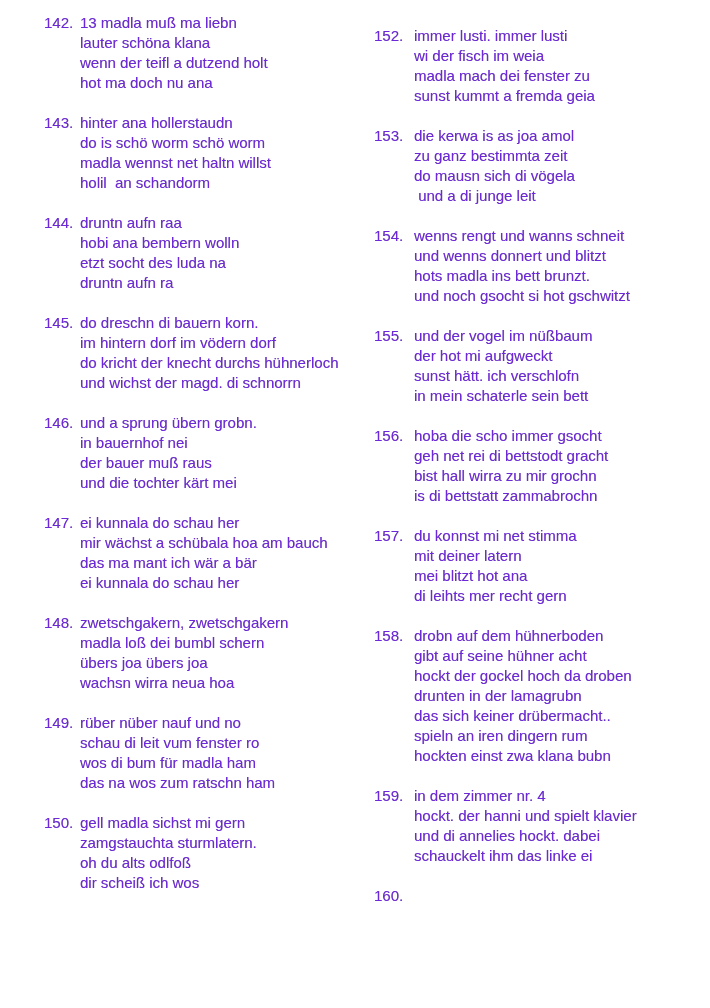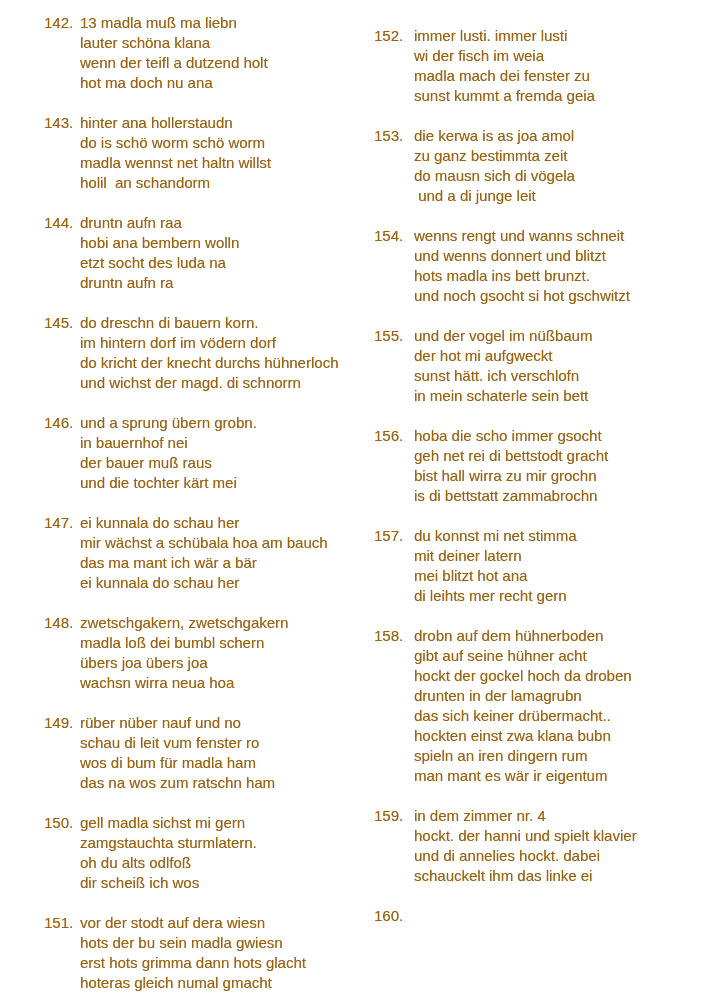--- a/index.html
+++ b/index.html
@@ -9,21 +9,21 @@
   }
   .page {
     position: relative;
     width: 710px;
     height: 1008px;
     background: #ffffff;
     overflow: hidden;
     font-family: "Liberation Sans", "DejaVu Sans", sans-serif;
     font-size: 15px;
     line-height: 20px;
-    color: #a16207;
+    color: #6d28d9;
     -webkit-font-smoothing: antialiased;
   }
   .column {
     position: absolute;
     top: 0;
   }
   .column.col-left  { left: 44px;  top: 13px; width: 340px; }
   .column.col-right { left: 374px; top: 26px; width: 305px; }
 
   .verse {
@@ -127,29 +127,20 @@
       </div>
       <div class="verse">
         <span class="verse-number">150.</span>
         <div class="verse-lines">
           <div class="verse-line">gell madla sichst mi gern</div>
           <div class="verse-line">zamgstauchta sturmlatern.</div>
           <div class="verse-line">oh du alts odlfoß</div>
           <div class="verse-line">dir scheiß ich wos</div>
         </div>
       </div>
-      <div class="verse">
-        <span class="verse-number">151.</span>
-        <div class="verse-lines">
-          <div class="verse-line">vor der stodt auf dera wiesn</div>
-          <div class="verse-line">hots der bu sein madla gwiesn</div>
-          <div class="verse-line">erst hots grimma dann hots glacht</div>
-          <div class="verse-line">hoteras gleich numal gmacht</div>
-        </div>
-      </div>
     </div>
   <div class="column col-right">
       <div class="verse">
         <span class="verse-number">152.</span>
         <div class="verse-lines">
           <div class="verse-line">immer lusti. immer lusti</div>
           <div class="verse-line">wi der fisch im weia</div>
           <div class="verse-line">madla mach dei fenster zu</div>
           <div class="verse-line">sunst kummt a fremda geia</div>
         </div>
@@ -200,23 +191,22 @@
         </div>
       </div>
       <div class="verse">
         <span class="verse-number">158.</span>
         <div class="verse-lines">
           <div class="verse-line">drobn auf dem hühnerboden</div>
           <div class="verse-line">gibt auf seine hühner acht</div>
           <div class="verse-line">hockt der gockel hoch da droben</div>
           <div class="verse-line">drunten in der lamagrubn</div>
           <div class="verse-line">das sich keiner drübermacht..</div>
+          <div class="verse-line">spieln an iren dingern rum</div>
           <div class="verse-line">hockten einst zwa klana bubn</div>
-          <div class="verse-line">spieln an iren dingern rum</div>
-          <div class="verse-line">man mant es wär ir eigentum</div>
         </div>
       </div>
       <div class="verse">
         <span class="verse-number">159.</span>
         <div class="verse-lines">
           <div class="verse-line">in dem zimmer nr. 4</div>
           <div class="verse-line">hockt. der hanni und spielt klavier</div>
           <div class="verse-line">und di annelies hockt. dabei</div>
           <div class="verse-line">schauckelt ihm das linke ei</div>
         </div>

